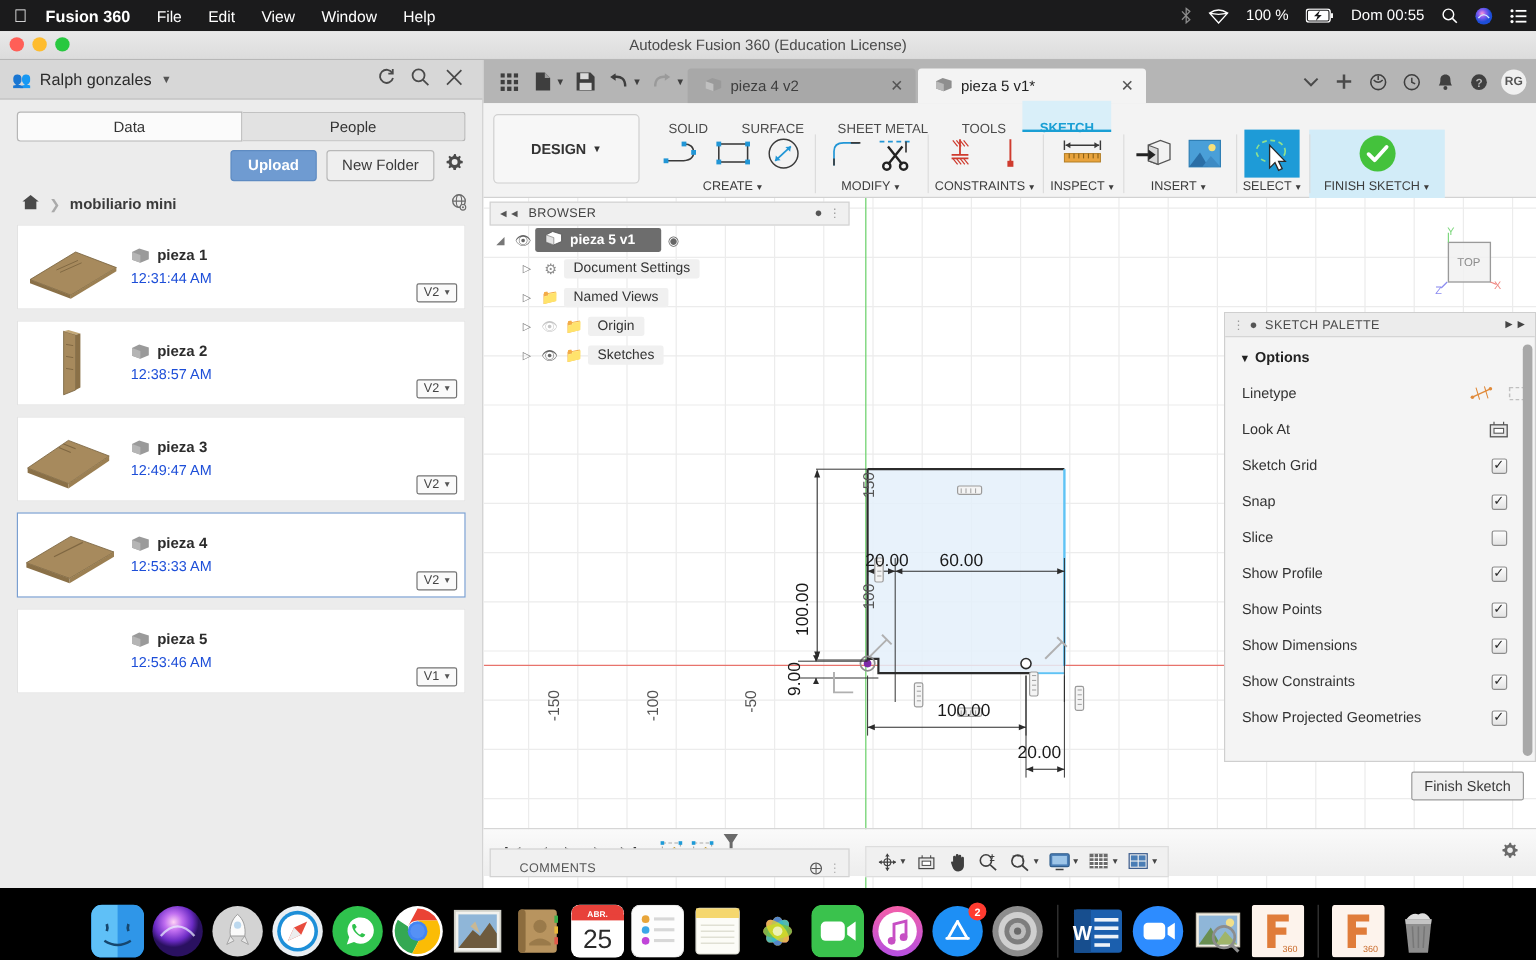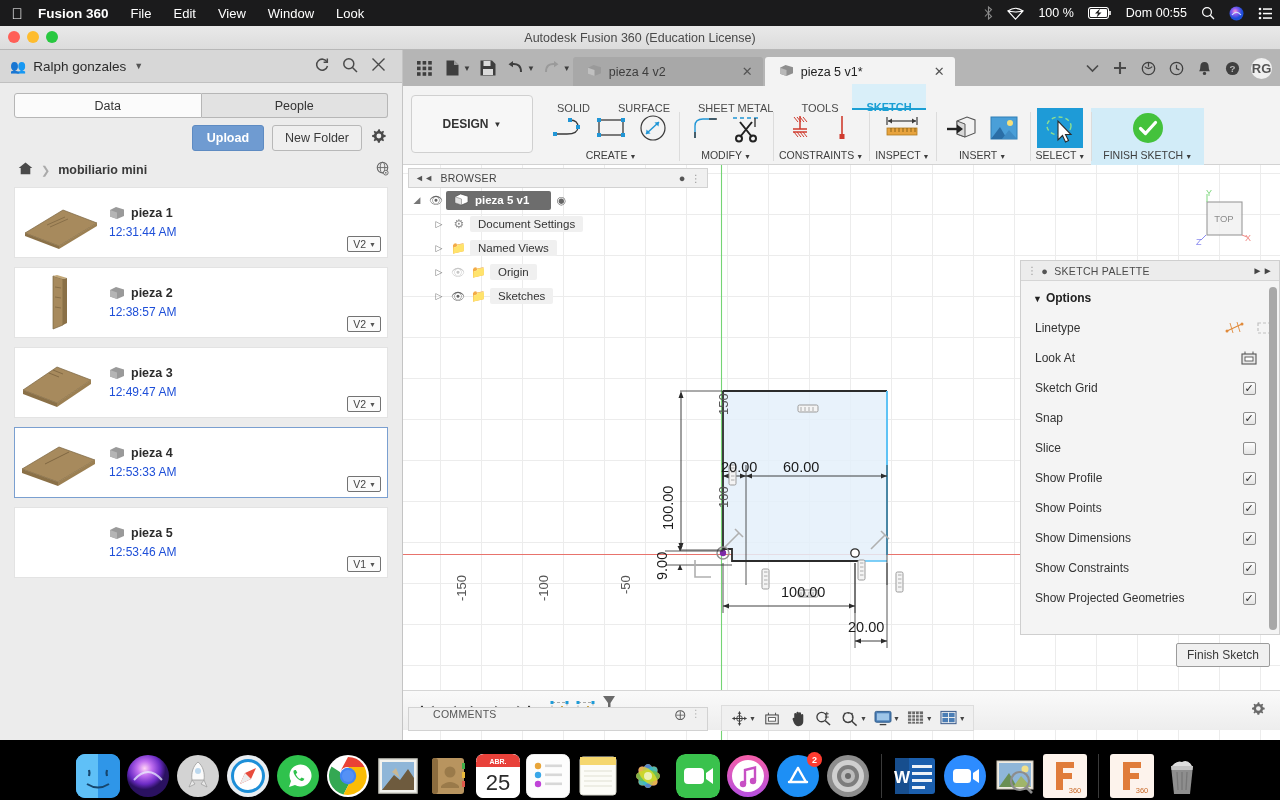--- a/index.html
+++ b/index.html
@@ -109,21 +109,21 @@
     padding:0 10px 0 14px; background:#a8a8a8; color:#3d3d3d; font-size:12.5px;
     border-radius:3px 3px 0 0; margin-right:2px;
   }
   .ftab.active { background:#f3f3f3; color:#222; }
   .ftab .x { margin-left:auto; font-size:13px; color:#555; padding-left:14px;}
   .tabbar .sp { flex:1; }
   .tabicons { display:flex; align-items:center; height:36px; gap:2px; padding-right:8px;}
   .tabicons .ti { width:26px; height:26px; display:flex; align-items:center; justify-content:center; font-size:14px; color:#3f3f3f;}
   .tabicons .avatar {
     width:21px; height:21px; border-radius:50%; background:#f0f0f0; color:#555;
-    font-size:13px; display:flex; align-items:center; justify-content:center; margin-left:4px; font-weight:bold;
+    font-size:10px; display:flex; align-items:center; justify-content:center; margin-left:4px; font-weight:bold;
   }
 
   
   .ribbon { height:79px; background:#f3f3f3; border-bottom:1px solid #d2d2d2; position:relative; }
   .ws-btn {
     position:absolute; left:8px; top:9px; width:122px; height:58px;
     border:1px solid #d0d0d0; border-radius:4px; background:#f7f7f7;
     display:flex; align-items:center; justify-content:center; font-size:12px; font-weight:bold; color:#333;
   }
   .rib-tabs { position:absolute; left:140px; top:0; display:flex; height:22px; align-items:center; gap:0;}
@@ -195,21 +195,21 @@
     position:absolute; right:10px; top:478px; z-index:5;
     border:1px solid #9b9b9b; background:#f0f0f0; color:#3a3a3a;
     font-size:12px; padding:4px 10px; border-radius:2px;
   }
 
   .viewcube { position:absolute; right:35px; top:20px; width:60px; height:60px; z-index:3;}
 
   
   .commentbar {
     position:absolute; left:5px; bottom:9px; width:300px; height:24px;
-    background:#f0f0f0; border:1px solid #d2d2d2; display:flex; align-items:flex-start;
+    background:#f0f0f0; border:1px solid #d2d2d2; display:flex; align-items:flex-end;
     padding:0 6px; font-size:10.5px; color:#555; letter-spacing:.3px; z-index:4;
   }
   .commentbar .sp{flex:1;}
   .navbar {
     position:absolute; left:318px; bottom:9px; height:26px; z-index:4;
     background:#f0f0f0; border:1px solid #ddd; display:flex; align-items:center; padding:0 4px;
   }
   .navbar .ni { width:26px; height:22px; display:flex; align-items:center; justify-content:center; font-size:14px; color:#3f3f3f;}
   .navbar .nc { font-size:7px; color:#444; margin:0 3px 0 -3px;}
 
@@ -242,21 +242,21 @@
 
 <div id="root">
 
   <div class="macbar">
     <div class="apple"></div>
     <div class="mitem bold">Fusion 360</div>
     <div class="mitem">File</div>
     <div class="mitem">Edit</div>
     <div class="mitem">View</div>
     <div class="mitem">Window</div>
-    <div class="mitem">Look</div>
+    <div class="mitem">Help</div>
     <div class="spacer"></div>
     <div class="ritem dim">
       <svg width="9" height="14" viewBox="0 0 9 14">
           <path d="M1 3.5 L7.5 10.5 L4.5 13 L4.5 1 L7.5 3.5 L1 10.5" stroke="#8a8a8a" stroke-width="1.1" fill="none"></path>
         </svg>
     </div>
     <div class="ritem">
       <svg width="17" height="13" viewBox="0 0 17 13">
           <path d="M1 4 Q8.5 -1.5 16 4" stroke="#fff" stroke-width="1.2" fill="none"></path>
           <path d="M8.5 5 L15.8 4.2 L8.5 12.2 L1.2 4.2 Z" fill="none" stroke="#fff" stroke-width="1.1"></path>

